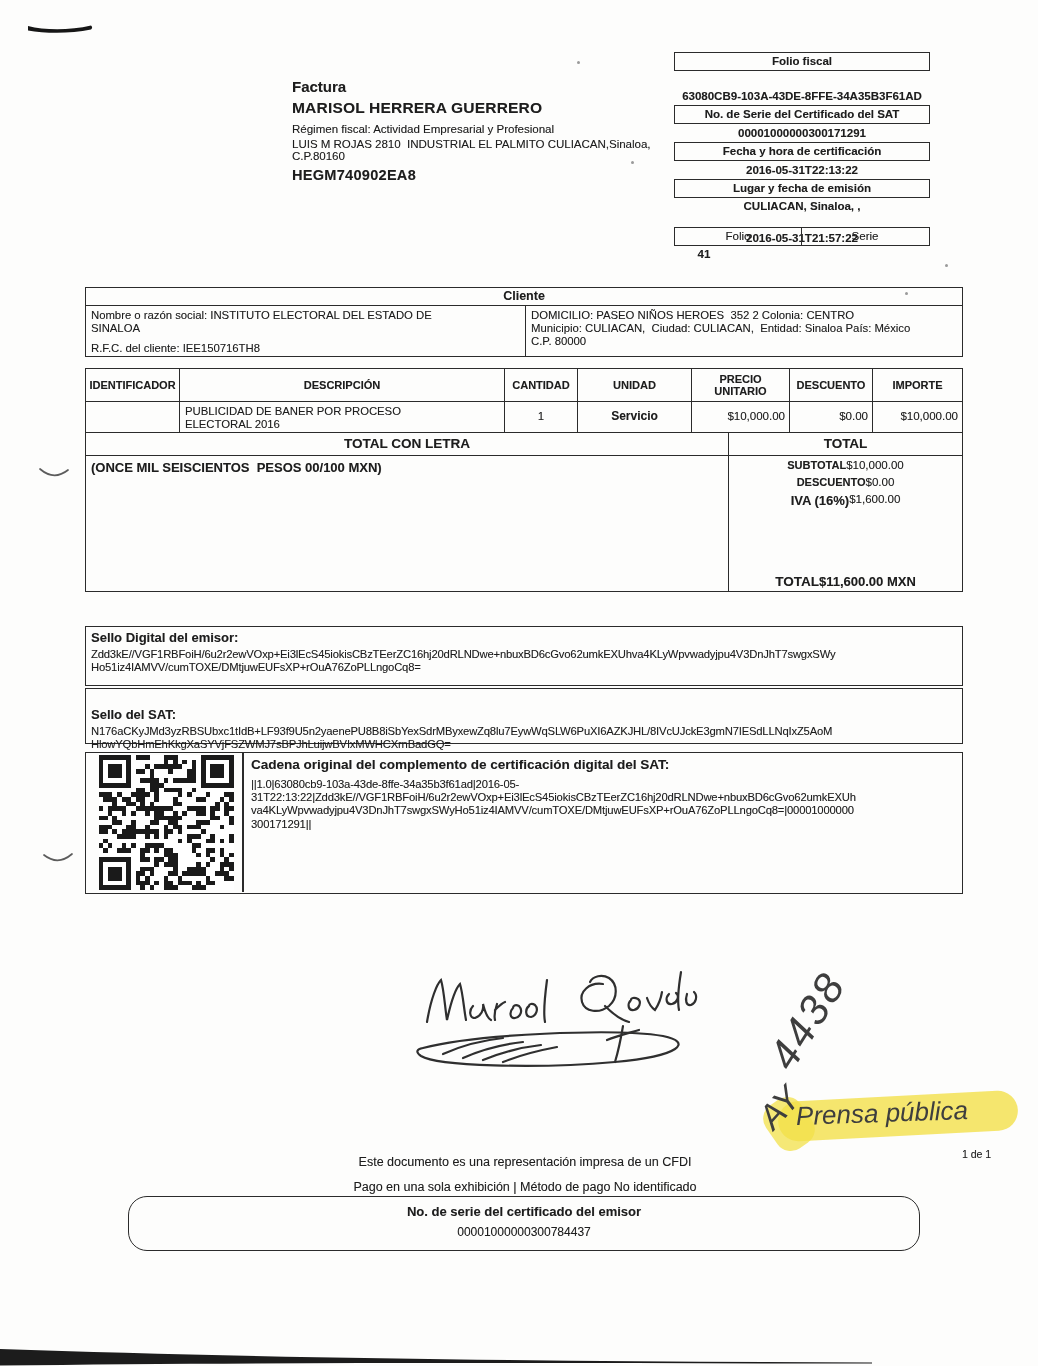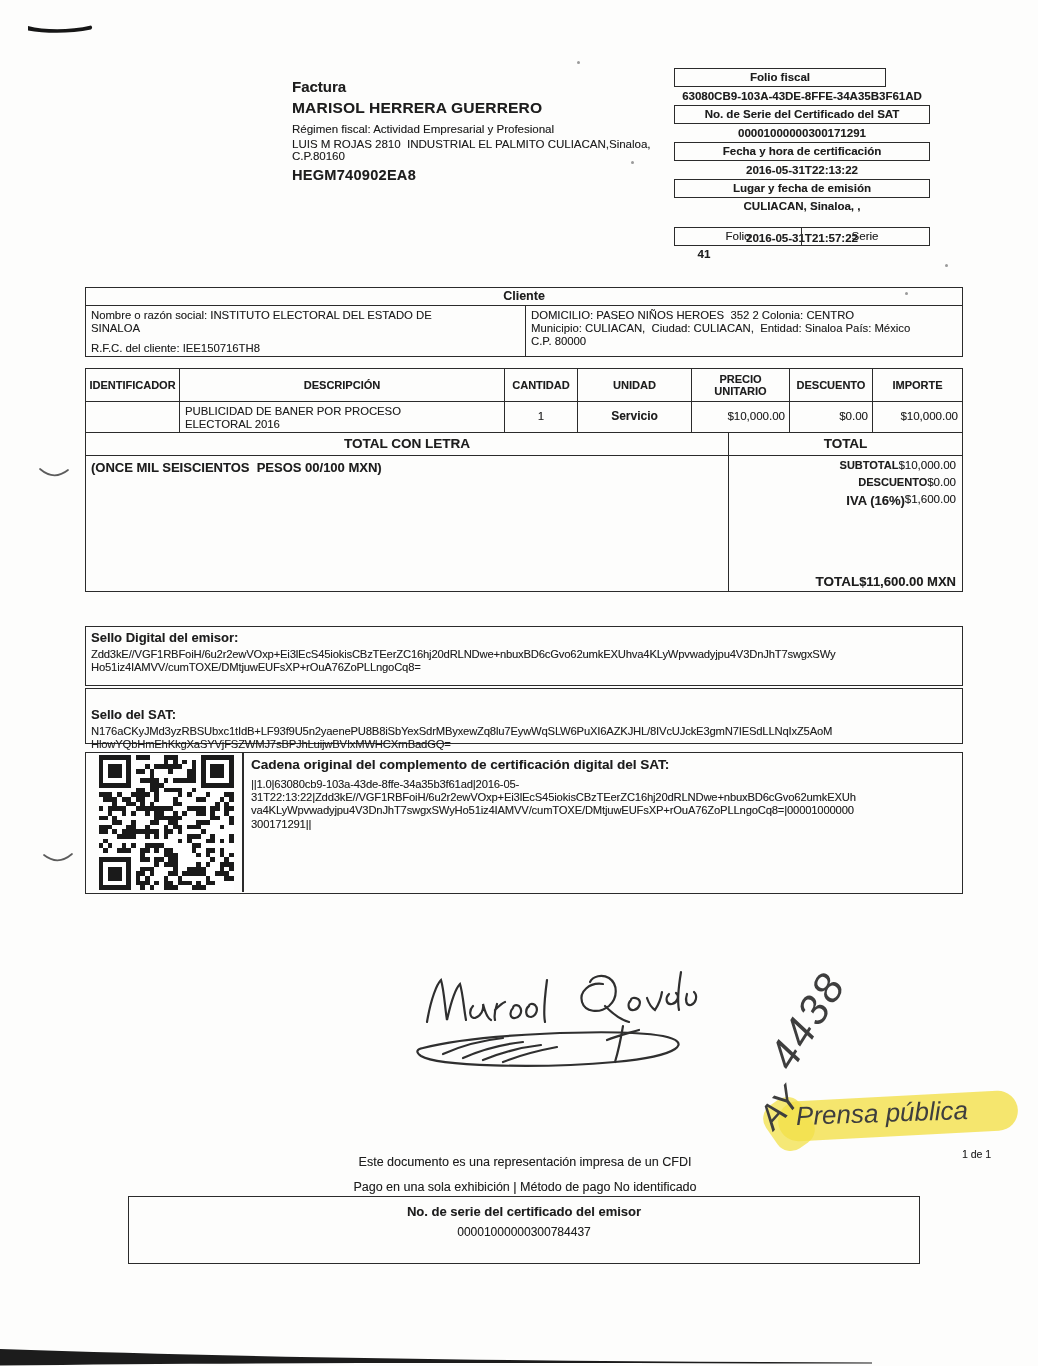--- a/index.html
+++ b/index.html
@@ -18,21 +18,21 @@
   .s11{font-size:11.3px;line-height:13px;}
   .s12{font-size:12px;}
   .s13{font-size:13px;}
   .row{display:flex;box-sizing:border-box;}
   .cell{box-sizing:border-box;border-right:1.5px solid #2b2b2b;}
   .cell:last-child{border-right:none;}
   .hcell{display:flex;align-items:center;justify-content:center;
          font-weight:bold;font-size:11px;text-align:center;line-height:12px;}
   .money{font-size:11.5px;}
   .sello-line{font-size:11.2px;line-height:13.2px;letter-spacing:-0.15px;word-break:break-all;}
-  .tot-row{display:flex;justify-content:flex-end;padding:3px 6px 2px 6px;}
+  .tot-row{display:flex;justify-content:center;padding:3px 6px 2px 6px;}
   .hand{font-style:italic;color:#3e3e3e;text-shadow:none;}
   .speck{position:absolute;width:3px;height:3px;border-radius:50%;background:#9a9a9a;}
 </style>
 </head>
 <body>
 
 <div class="page">
 
   <svg class="abs" style="left:0;top:0;width:1038px;height:1366px;pointer-events:none;">
     <path d="M28,26 C45,30.5 70,30.5 91,25.5 C92.5,27 92.5,28 91,29.5 C70,34 45,33.5 28,30.5 Z" fill="#161616"></path>
@@ -45,21 +45,21 @@
   <div class="speck" style="left:905px;top:292px;"></div>
   <div class="speck" style="left:945px;top:264px;"></div>
 
   <div class="abs b" style="left:292px;top:78px;font-size:15px;">Factura</div>
   <div class="abs b" style="left:292px;top:99px;font-size:15.5px;letter-spacing:.2px;">MARISOL HERRERA GUERRERO</div>
   <div class="abs" style="left:292px;top:123px;font-size:11.5px;">Régimen fiscal: Actividad Empresarial y Profesional</div>
   <div class="abs pre" style="left:292px;top:138px;font-size:11.5px;">LUIS M ROJAS 2810  INDUSTRIAL EL PALMITO CULIACAN,Sinaloa,</div>
   <div class="abs" style="left:292px;top:150px;font-size:11.5px;">C.P.80160</div>
   <div class="abs b" style="left:292px;top:167px;font-size:14.5px;letter-spacing:.3px;">HEGM740902EA8</div>
 
-  <div class="abs fbox" style="left:674px;top:68px;width:212px;height:19px;">Folio fiscal</div>
+  <div class="abs fbox" style="left:674px;top:52px;width:256px;height:19px;">Folio fiscal</div>
   <div class="abs fval" style="left:662px;top:90px;width:280px;">63080CB9-103A-43DE-8FFE-34A35B3F61AD</div>
 
   <div class="abs fbox" style="left:674px;top:105px;width:256px;height:19px;">No. de Serie del Certificado del SAT</div>
   <div class="abs fval" style="left:674px;top:127px;width:256px;">00001000000300171291</div>
 
   <div class="abs fbox" style="left:674px;top:142px;width:256px;height:19px;">Fecha y hora de certificación</div>
   <div class="abs fval" style="left:674px;top:164px;width:256px;">2016-05-31T22:13:22</div>
 
   <div class="abs fbox" style="left:674px;top:179px;width:256px;height:19px;">Lugar y fecha de emisión</div>
   <div class="abs fval" style="left:674px;top:200px;width:256px;">CULIACAN, Sinaloa, ,</div>
@@ -568,18 +568,18 @@
   <div class="abs" style="left:778px;top:1096px;width:240px;height:40px;background:#f2e04a;opacity:.8;border-radius:20px;transform:rotate(-3deg);"></div>
   <div class="abs" style="left:768px;top:1098px;width:42px;height:52px;background:#f2e04a;opacity:.75;border-radius:16px;transform:rotate(-35deg);"></div>
   <div class="abs hand" style="left:800px;top:1030px;font-size:42px;transform:rotate(-58deg);transform-origin:left bottom;letter-spacing:3px;">4438</div>
   <div class="abs hand" style="left:758px;top:1088px;font-size:34px;transform:rotate(-48deg);">AY</div>
   <div class="abs hand" style="left:796px;top:1098px;font-size:26px;transform:rotate(-2deg);white-space:nowrap;">Prensa pública</div>
 
   <div class="abs ctr" style="left:110px;top:1155px;width:830px;font-size:12.5px;">Este documento es una representación impresa de un CFDI</div>
   <div class="abs ctr" style="left:110px;top:1180px;width:830px;font-size:12.5px;">Pago en una sola exhibición | Método de pago No identificado</div>
   <div class="abs" style="left:962px;top:1148px;font-size:10.5px;">1 de 1</div>
 
-  <div class="abs box" style="left:128px;top:1196px;width:792px;height:68px;">
+  <div class="abs box" style="left:128px;top:1196px;width:792px;height:55px;border-radius:19px;">
     <div class="ctr b" style="font-size:13px;margin-top:7px;">No. de serie del certificado del emisor</div>
     <div class="ctr" style="font-size:12px;margin-top:6px;">00001000000300784437</div>
   </div>
 
 </div>
 
 </body></html>

